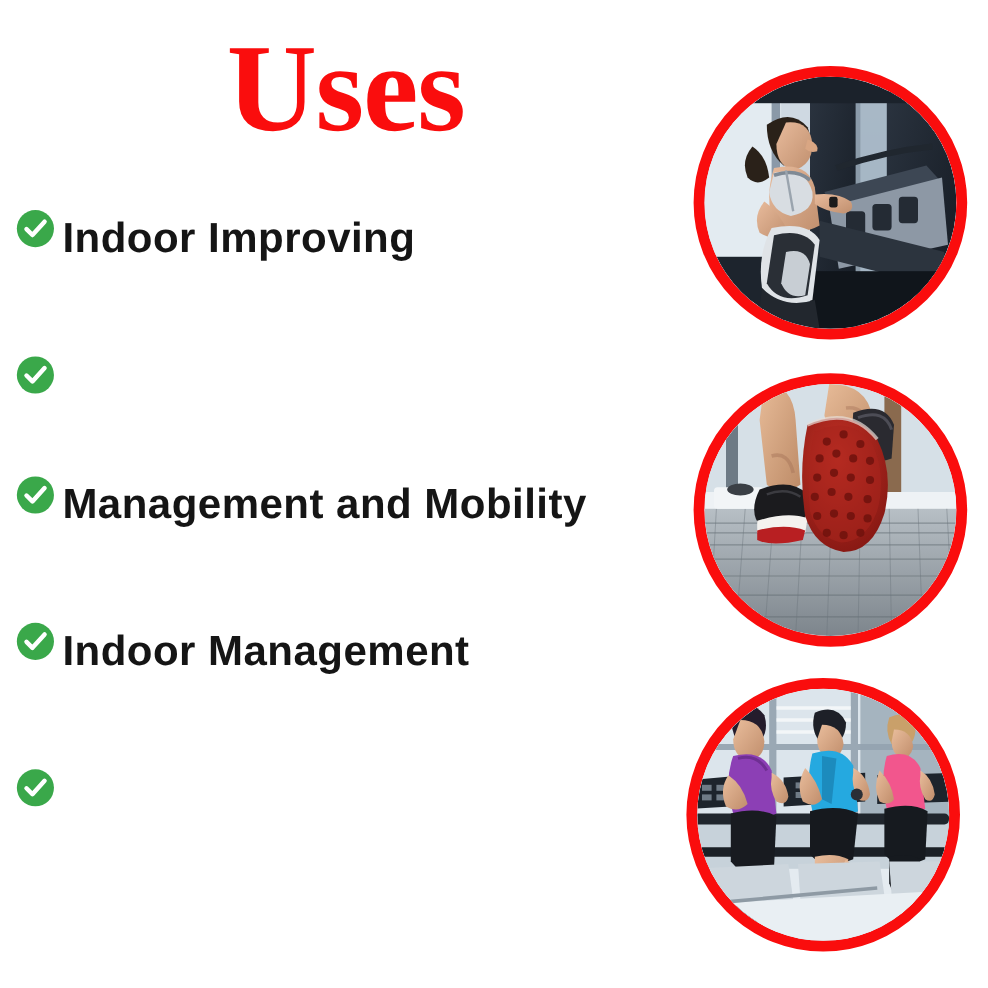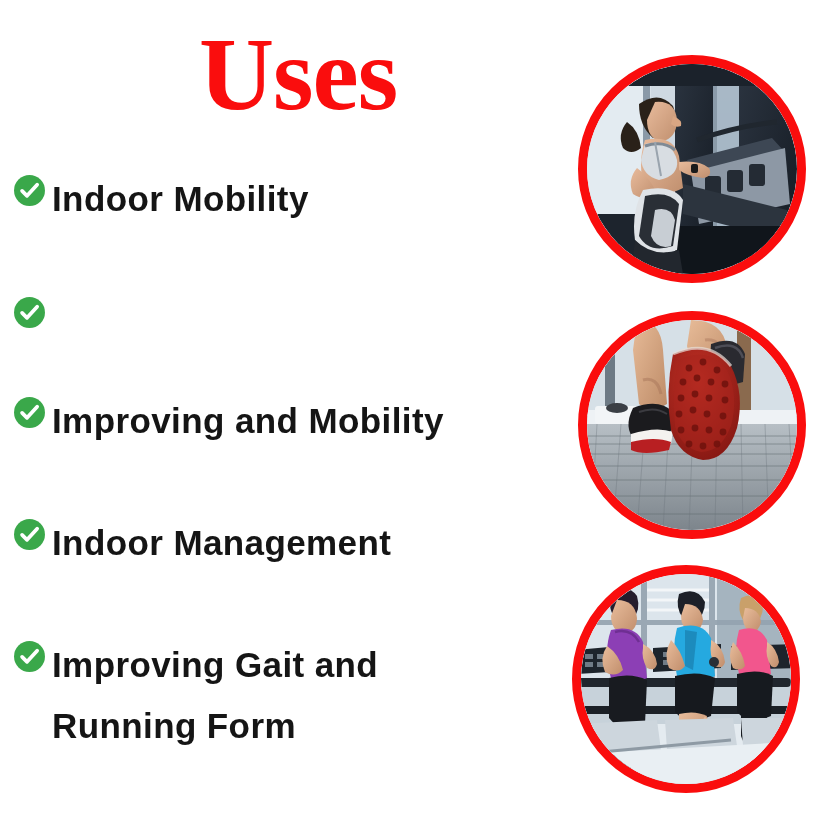--- a/index.html
+++ b/index.html
@@ -12,21 +12,21 @@
     width: 823px;
     height: 823px;
     background: #ffffff;
     overflow: hidden;
     font-family: "Liberation Sans", sans-serif;
   }
 
   
   #title {
     position: absolute;
-    left: 18px;
+    left: 8px;
     top: 22px;
     width: 560px;
     text-align: center;
     font-family: "Liberation Serif", serif;
     font-weight: bold;
     font-size: 104px;
     line-height: 1.0;
     color: #fa0d0d;
     letter-spacing: -1px;
     -webkit-font-smoothing: antialiased;
@@ -97,61 +97,59 @@
 
   <div id="list">
 
     <div class="list-item">
       <span class="check-badge">
         <svg viewBox="0 0 32 32">
           <circle cx="16" cy="16" r="15" fill="#3aa84a"></circle>
           <path d="M8.8 16.4 L13.6 21.2 L23.4 10.4" fill="none" stroke="#ffffff" stroke-width="3.6" stroke-linecap="round" stroke-linejoin="round"></path>
         </svg>
       </span>
-      <span class="item-text">Indoor Mobility</span>
-    </div>
-
-    <div class="list-item">
-      <span class="check-badge">
-        <svg viewBox="0 0 32 32">
-          <circle cx="16" cy="16" r="15" fill="#3aa84a"></circle>
-          <path d="M8.8 16.4 L13.6 21.2 L23.4 10.4" fill="none" stroke="#ffffff" stroke-width="3.6" stroke-linecap="round" stroke-linejoin="round"></path>
-        </svg>
-      </span>
-    </div>
-
-    <div class="list-item">
-      <span class="check-badge">
-        <svg viewBox="0 0 32 32">
-          <circle cx="16" cy="16" r="15" fill="#3aa84a"></circle>
-          <path d="M8.8 16.4 L13.6 21.2 L23.4 10.4" fill="none" stroke="#ffffff" stroke-width="3.6" stroke-linecap="round" stroke-linejoin="round"></path>
-        </svg>
-      </span>
-      <span class="item-text">Improving and Mobility</span>
+      <span class="item-text">Indoor Improving</span>
+    </div>
+
+    <div class="list-item">
+      <span class="check-badge">
+        <svg viewBox="0 0 32 32">
+          <circle cx="16" cy="16" r="15" fill="#3aa84a"></circle>
+          <path d="M8.8 16.4 L13.6 21.2 L23.4 10.4" fill="none" stroke="#ffffff" stroke-width="3.6" stroke-linecap="round" stroke-linejoin="round"></path>
+        </svg>
+      </span>
+    </div>
+
+    <div class="list-item">
+      <span class="check-badge">
+        <svg viewBox="0 0 32 32">
+          <circle cx="16" cy="16" r="15" fill="#3aa84a"></circle>
+          <path d="M8.8 16.4 L13.6 21.2 L23.4 10.4" fill="none" stroke="#ffffff" stroke-width="3.6" stroke-linecap="round" stroke-linejoin="round"></path>
+        </svg>
+      </span>
+      <span class="item-text">Management and Mobility</span>
     </div>
 
     <div class="list-item">
       <span class="check-badge">
         <svg viewBox="0 0 32 32">
           <circle cx="16" cy="16" r="15" fill="#3aa84a"></circle>
           <path d="M8.8 16.4 L13.6 21.2 L23.4 10.4" fill="none" stroke="#ffffff" stroke-width="3.6" stroke-linecap="round" stroke-linejoin="round"></path>
         </svg>
       </span>
       <span class="item-text">Indoor Management</span>
     </div>
 
     <div class="list-item">
       <span class="check-badge">
         <svg viewBox="0 0 32 32">
           <circle cx="16" cy="16" r="15" fill="#3aa84a"></circle>
           <path d="M8.8 16.4 L13.6 21.2 L23.4 10.4" fill="none" stroke="#ffffff" stroke-width="3.6" stroke-linecap="round" stroke-linejoin="round"></path>
         </svg>
       </span>
-      <span class="item-text">Improving Gait and
-Running Form</span>
     </div>
 
   </div>
 
   <div class="photo-circle" id="circle-1">
     <div class="photo-inner">
       <svg viewBox="0 0 210 210" preserveAspectRatio="xMidYMid slice">
         <defs>
           <linearGradient id="g1win" x1="0" y1="0" x2="0" y2="1">
             <stop offset="0" stop-color="#dfe7ee"></stop>

